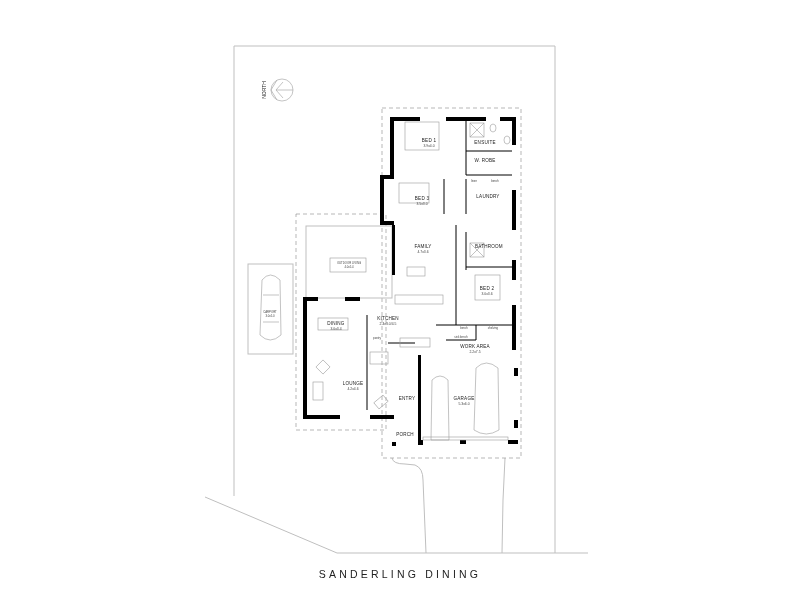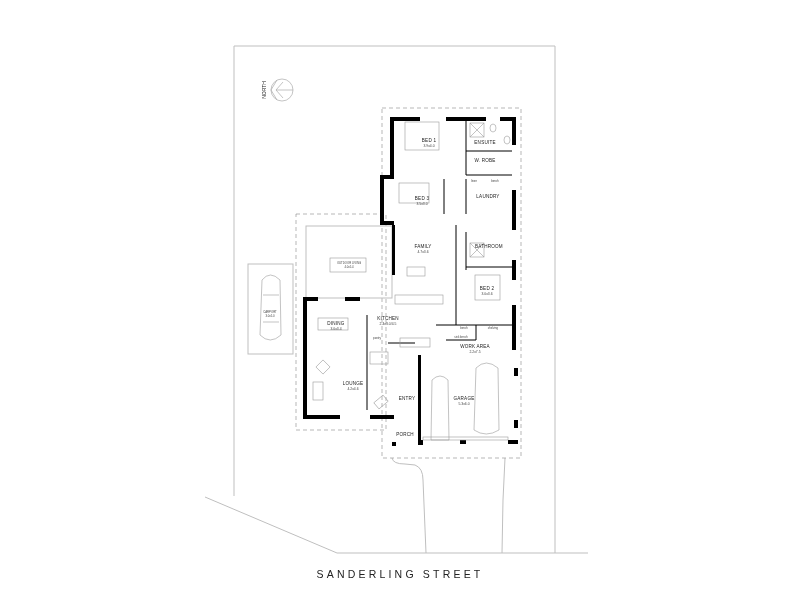--- a/index.html
+++ b/index.html
@@ -155,13 +155,13 @@
     <text class="lbl rname" x="464" y="400">GARAGE</text>
     <text class="lbl rdim" x="464" y="405">5.3x6.0</text>
     <text class="lbl rname" x="405" y="436">PORCH</text>
     <text class="lbl small" x="464" y="329">bench</text>
     <text class="lbl small" x="493" y="329">shelving</text>
     <text class="lbl small" x="461" y="338">sink bench</text>
     <text class="lbl small" x="377" y="339">pantry</text>
   </g>
 </svg>
 
-<div class="street">SANDERLING STREET</div>
+<div class="street">SANDERLING DINING</div>
 
 </body></html>

